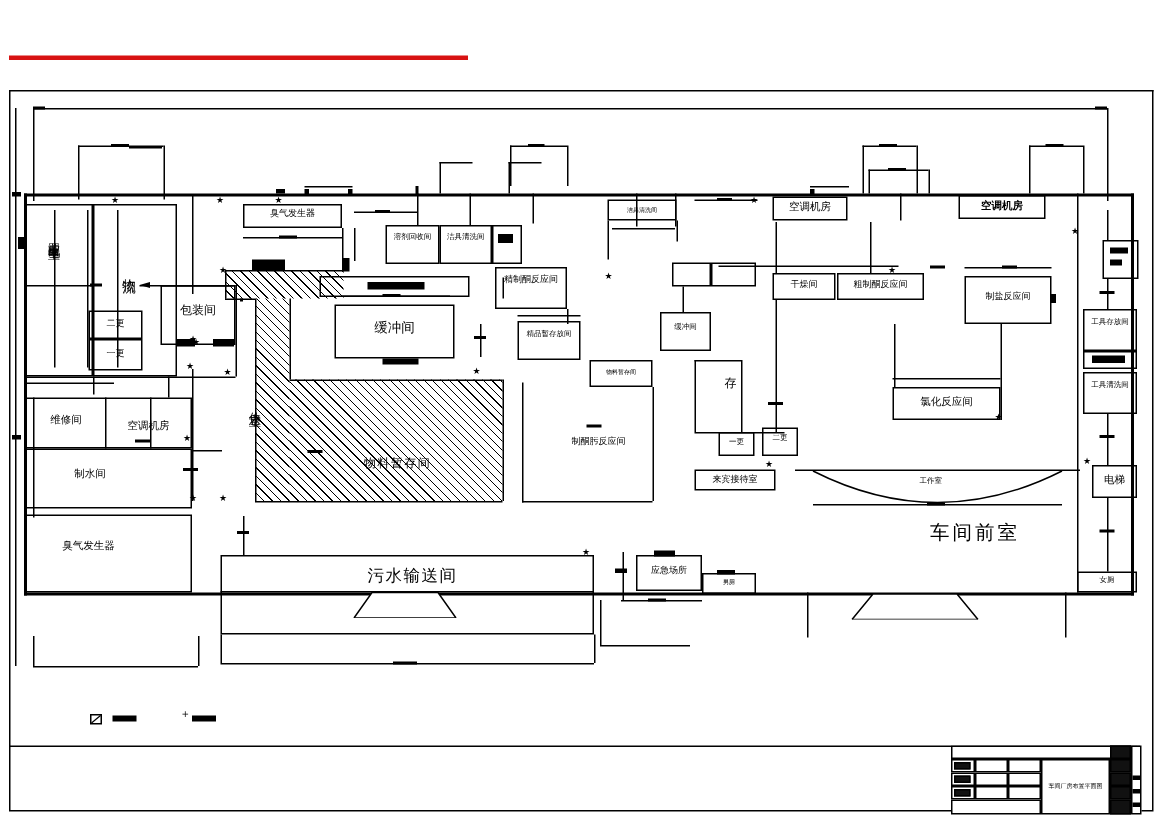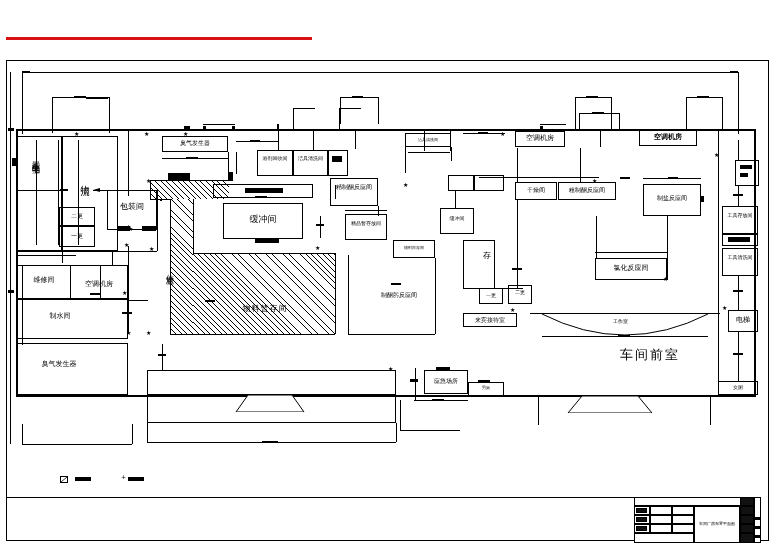--- a/index.html
+++ b/index.html
@@ -290,20 +290,21 @@
   <div class="ln vl" style="left:738px;top:140px;height:20px;"></div>
   <div class="ln vl" style="left:738px;top:186px;height:20px;"></div>
   <div class="ln vl" style="left:738px;top:276px;height:34px;"></div>
   <div class="ln vl" style="left:738px;top:332px;height:49px;"></div>
   <div class="fill" style="left:733px;top:194px;width:10px;height:2px;"></div>
   <div class="fill" style="left:733px;top:290px;width:10px;height:2px;"></div>
   <div class="fill" style="left:733px;top:353px;width:10px;height:2px;"></div>
 
   <div class="box" style="left:147px;top:370px;width:249px;height:53px;"></div>
   <div class="ln hl" style="left:147px;top:394px;width:249px;"></div>
+  <div class="lbl f11 c" style="left:200px;top:378px;width:150px;letter-spacing:1px;">污水输送间</div>
   <svg style="position:absolute;left:230px;top:394px;width:80px;height:18px;">
     <path d="M 6 18 L 18 1 L 62 1 L 74 18" stroke="#000" stroke-width="1" fill="#fff"></path>
     <line x1="6" y1="18" x2="74" y2="18" stroke="#000" stroke-width="1"></line>
   </svg>
   <div class="ln hl" style="left:147px;top:442px;width:249px;"></div>
   <div class="ln vl" style="left:147px;top:423px;height:19px;"></div>
   <div class="ln vl" style="left:396px;top:423px;height:19px;"></div>
   <div class="fill" style="left:262px;top:441px;width:16px;height:2px;"></div>
   <div class="ln vl" style="left:162px;top:344px;height:26px;"></div>
   <div class="fill" style="left:158px;top:354px;width:8px;height:2px;"></div>

